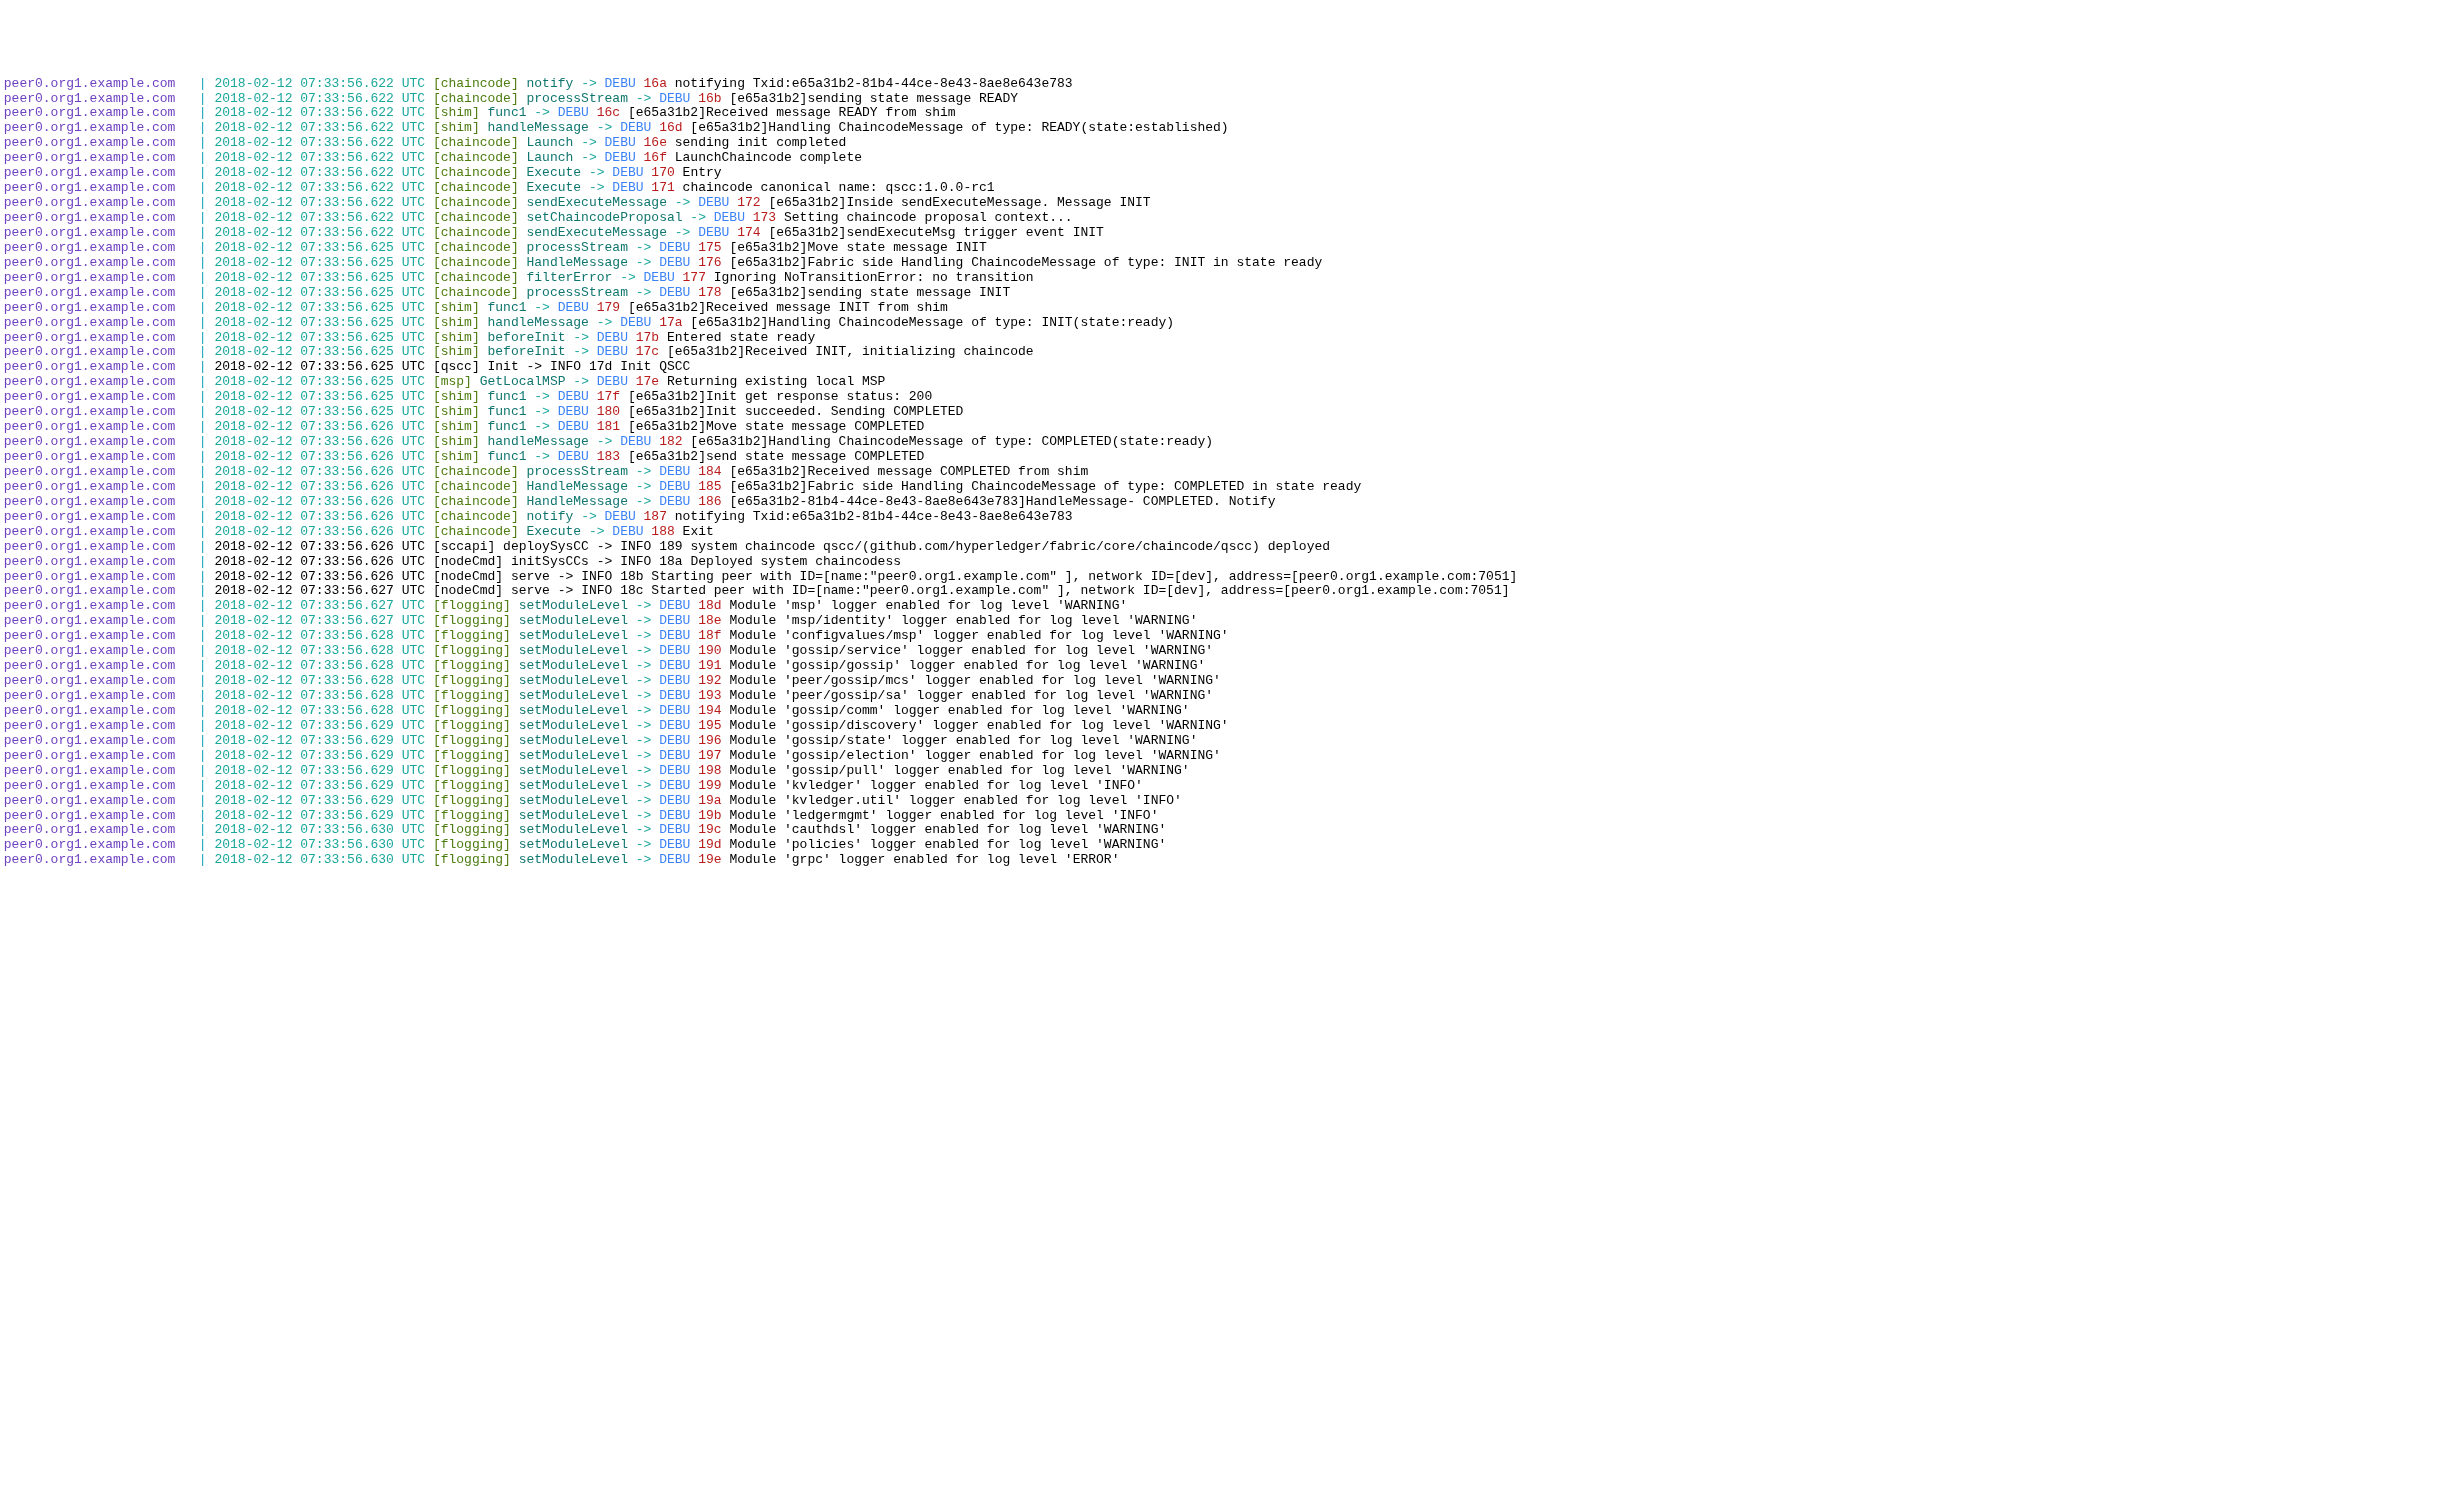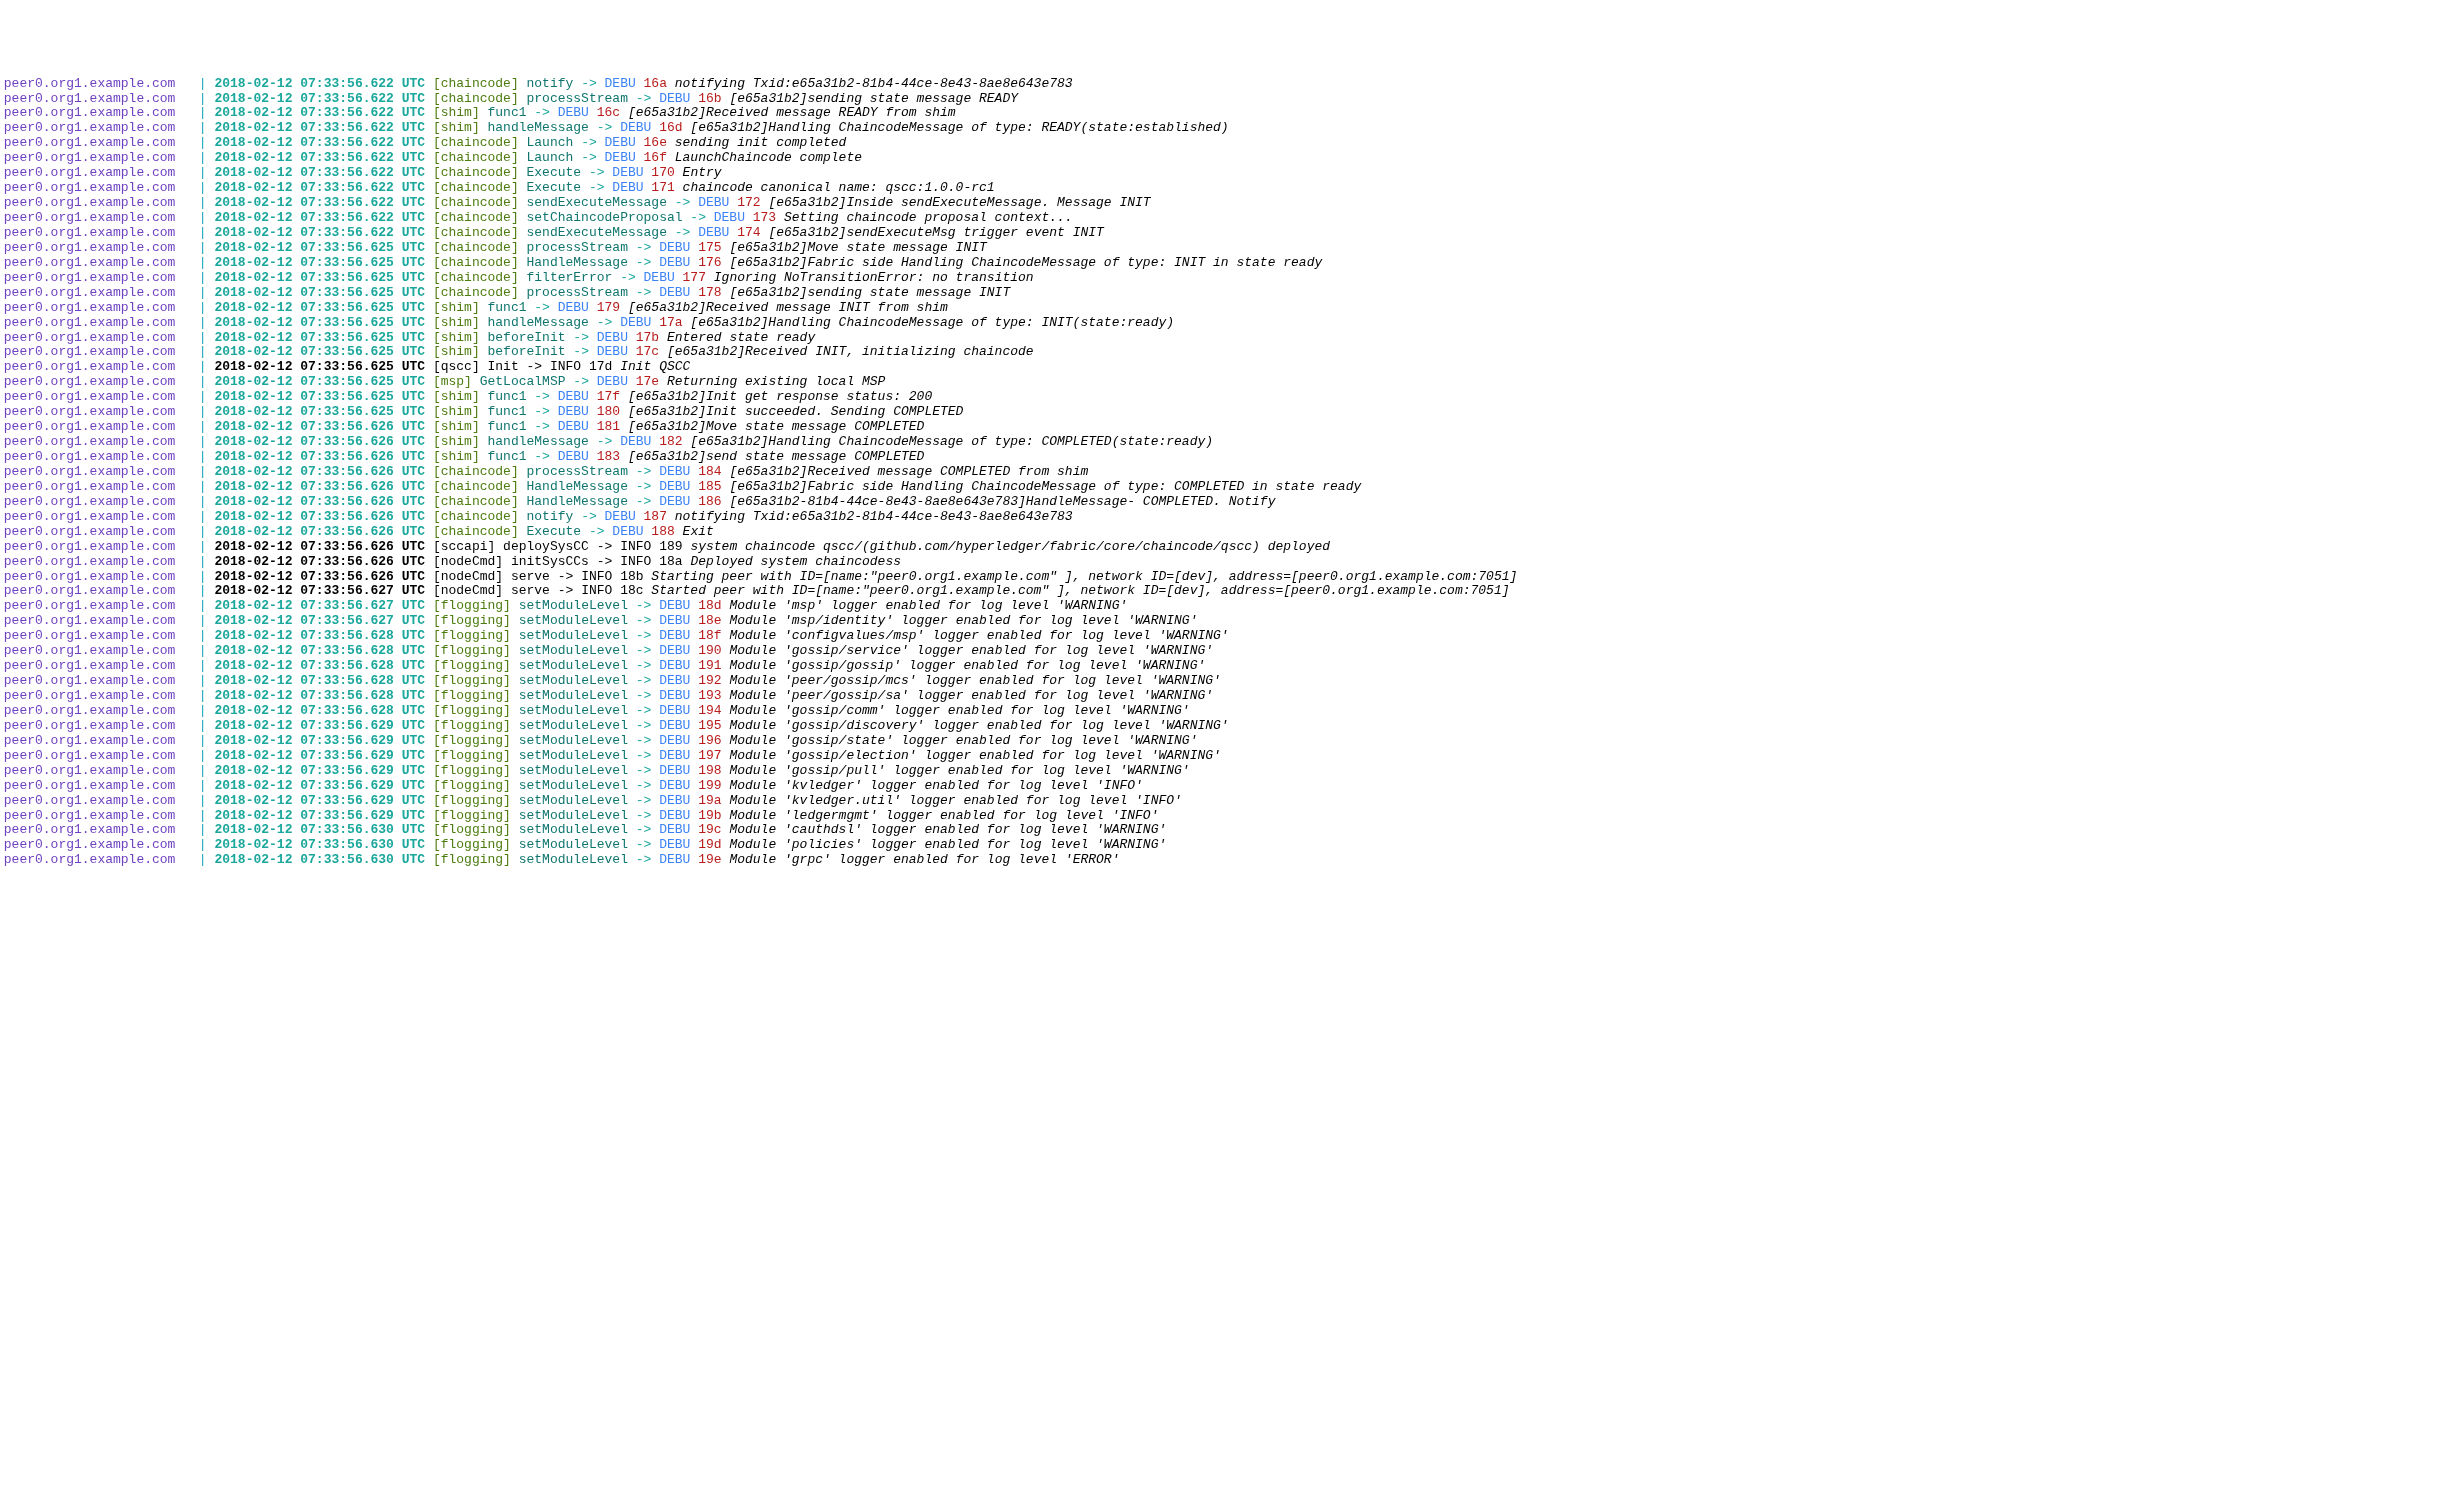--- a/index.html
+++ b/index.html
@@ -11,27 +11,27 @@
     line-height: 1.15;
     color: #000000;
     white-space: pre-wrap;
     word-break: break-all;
   }
   .log-container {
     padding: 1.9px 3.8px;
   }
   .host { color: #6f42c1; font-family: Liberation Mono, monospace; }
   .sep  { color: #17a2b8; }
-  .ts   { color: #1aa79c; font-weight: bold; }
+  .ts   { color: #1aa79c; }
   .mod  { color: #4d7c0f; }
   .fn   { color: #0f766e; }
   .arrow{ color: #1aa79c; }
   .lvl  { color: #3b82f6; }
   .num  { color: #b91c1c; }
-  .msg  { color: #000000; font-style: italic; }
+  .msg  { color: #000000; }
   .info .ts, .info .mod, .info .fn, .info .arrow, .info .lvl, .info .num { color: #000000; }
 </style>
 </head>
 <body>
 
 
 
 <div class="log-container" id="log-container"><div class=""><span class="host">peer0.org1.example.com   </span><span class="sep">| </span><span class="ts">2018-02-12 07:33:56.622 UTC </span><span class="mod">[chaincode] </span><span class="fn">notify </span><span class="arrow">-&gt; </span><span class="lvl">DEBU </span><span class="num">16a </span><span class="msg">notifying Txid:e65a31b2-81b4-44ce-8e43-8ae8e643e783</span></div><div class=""><span class="host">peer0.org1.example.com   </span><span class="sep">| </span><span class="ts">2018-02-12 07:33:56.622 UTC </span><span class="mod">[chaincode] </span><span class="fn">processStream </span><span class="arrow">-&gt; </span><span class="lvl">DEBU </span><span class="num">16b </span><span class="msg">[e65a31b2]sending state message READY</span></div><div class=""><span class="host">peer0.org1.example.com   </span><span class="sep">| </span><span class="ts">2018-02-12 07:33:56.622 UTC </span><span class="mod">[shim] </span><span class="fn">func1 </span><span class="arrow">-&gt; </span><span class="lvl">DEBU </span><span class="num">16c </span><span class="msg">[e65a31b2]Received message READY from shim</span></div><div class=""><span class="host">peer0.org1.example.com   </span><span class="sep">| </span><span class="ts">2018-02-12 07:33:56.622 UTC </span><span class="mod">[shim] </span><span class="fn">handleMessage </span><span class="arrow">-&gt; </span><span class="lvl">DEBU </span><span class="num">16d </span><span class="msg">[e65a31b2]Handling ChaincodeMessage of type: READY(state:established)</span></div><div class=""><span class="host">peer0.org1.example.com   </span><span class="sep">| </span><span class="ts">2018-02-12 07:33:56.622 UTC </span><span class="mod">[chaincode] </span><span class="fn">Launch </span><span class="arrow">-&gt; </span><span class="lvl">DEBU </span><span class="num">16e </span><span class="msg">sending init completed</span></div><div class=""><span class="host">peer0.org1.example.com   </span><span class="sep">| </span><span class="ts">2018-02-12 07:33:56.622 UTC </span><span class="mod">[chaincode] </span><span class="fn">Launch </span><span class="arrow">-&gt; </span><span class="lvl">DEBU </span><span class="num">16f </span><span class="msg">LaunchChaincode complete</span></div><div class=""><span class="host">peer0.org1.example.com   </span><span class="sep">| </span><span class="ts">2018-02-12 07:33:56.622 UTC </span><span class="mod">[chaincode] </span><span class="fn">Execute </span><span class="arrow">-&gt; </span><span class="lvl">DEBU </span><span class="num">170 </span><span class="msg">Entry</span></div><div class=""><span class="host">peer0.org1.example.com   </span><span class="sep">| </span><span class="ts">2018-02-12 07:33:56.622 UTC </span><span class="mod">[chaincode] </span><span class="fn">Execute </span><span class="arrow">-&gt; </span><span class="lvl">DEBU </span><span class="num">171 </span><span class="msg">chaincode canonical name: qscc:1.0.0-rc1</span></div><div class=""><span class="host">peer0.org1.example.com   </span><span class="sep">| </span><span class="ts">2018-02-12 07:33:56.622 UTC </span><span class="mod">[chaincode] </span><span class="fn">sendExecuteMessage </span><span class="arrow">-&gt; </span><span class="lvl">DEBU </span><span class="num">172 </span><span class="msg">[e65a31b2]Inside sendExecuteMessage. Message INIT</span></div><div class=""><span class="host">peer0.org1.example.com   </span><span class="sep">| </span><span class="ts">2018-02-12 07:33:56.622 UTC </span><span class="mod">[chaincode] </span><span class="fn">setChaincodeProposal </span><span class="arrow">-&gt; </span><span class="lvl">DEBU </span><span class="num">173 </span><span class="msg">Setting chaincode proposal context...</span></div><div class=""><span class="host">peer0.org1.example.com   </span><span class="sep">| </span><span class="ts">2018-02-12 07:33:56.622 UTC </span><span class="mod">[chaincode] </span><span class="fn">sendExecuteMessage </span><span class="arrow">-&gt; </span><span class="lvl">DEBU </span><span class="num">174 </span><span class="msg">[e65a31b2]sendExecuteMsg trigger event INIT</span></div><div class=""><span class="host">peer0.org1.example.com   </span><span class="sep">| </span><span class="ts">2018-02-12 07:33:56.625 UTC </span><span class="mod">[chaincode] </span><span class="fn">processStream </span><span class="arrow">-&gt; </span><span class="lvl">DEBU </span><span class="num">175 </span><span class="msg">[e65a31b2]Move state message INIT</span></div><div class=""><span class="host">peer0.org1.example.com   </span><span class="sep">| </span><span class="ts">2018-02-12 07:33:56.625 UTC </span><span class="mod">[chaincode] </span><span class="fn">HandleMessage </span><span class="arrow">-&gt; </span><span class="lvl">DEBU </span><span class="num">176 </span><span class="msg">[e65a31b2]Fabric side Handling ChaincodeMessage of type: INIT in state ready</span></div><div class=""><span class="host">peer0.org1.example.com   </span><span class="sep">| </span><span class="ts">2018-02-12 07:33:56.625 UTC </span><span class="mod">[chaincode] </span><span class="fn">filterError </span><span class="arrow">-&gt; </span><span class="lvl">DEBU </span><span class="num">177 </span><span class="msg">Ignoring NoTransitionError: no transition</span></div><div class=""><span class="host">peer0.org1.example.com   </span><span class="sep">| </span><span class="ts">2018-02-12 07:33:56.625 UTC </span><span class="mod">[chaincode] </span><span class="fn">processStream </span><span class="arrow">-&gt; </span><span class="lvl">DEBU </span><span class="num">178 </span><span class="msg">[e65a31b2]sending state message INIT</span></div><div class=""><span class="host">peer0.org1.example.com   </span><span class="sep">| </span><span class="ts">2018-02-12 07:33:56.625 UTC </span><span class="mod">[shim] </span><span class="fn">func1 </span><span class="arrow">-&gt; </span><span class="lvl">DEBU </span><span class="num">179 </span><span class="msg">[e65a31b2]Received message INIT from shim</span></div><div class=""><span class="host">peer0.org1.example.com   </span><span class="sep">| </span><span class="ts">2018-02-12 07:33:56.625 UTC </span><span class="mod">[shim] </span><span class="fn">handleMessage </span><span class="arrow">-&gt; </span><span class="lvl">DEBU </span><span class="num">17a </span><span class="msg">[e65a31b2]Handling ChaincodeMessage of type: INIT(state:ready)</span></div><div class=""><span class="host">peer0.org1.example.com   </span><span class="sep">| </span><span class="ts">2018-02-12 07:33:56.625 UTC </span><span class="mod">[shim] </span><span class="fn">beforeInit </span><span class="arrow">-&gt; </span><span class="lvl">DEBU </span><span class="num">17b </span><span class="msg">Entered state ready</span></div><div class=""><span class="host">peer0.org1.example.com   </span><span class="sep">| </span><span class="ts">2018-02-12 07:33:56.625 UTC </span><span class="mod">[shim] </span><span class="fn">beforeInit </span><span class="arrow">-&gt; </span><span class="lvl">DEBU </span><span class="num">17c </span><span class="msg">[e65a31b2]Received INIT, initializing chaincode</span></div><div class="info"><span class="host">peer0.org1.example.com   </span><span class="sep">| </span><span class="ts">2018-02-12 07:33:56.625 UTC </span><span class="mod">[qscc] </span><span class="fn">Init </span><span class="arrow">-&gt; </span><span class="lvl">INFO </span><span class="num">17d </span><span class="msg">Init QSCC</span></div><div class=""><span class="host">peer0.org1.example.com   </span><span class="sep">| </span><span class="ts">2018-02-12 07:33:56.625 UTC </span><span class="mod">[msp] </span><span class="fn">GetLocalMSP </span><span class="arrow">-&gt; </span><span class="lvl">DEBU </span><span class="num">17e </span><span class="msg">Returning existing local MSP</span></div><div class=""><span class="host">peer0.org1.example.com   </span><span class="sep">| </span><span class="ts">2018-02-12 07:33:56.625 UTC </span><span class="mod">[shim] </span><span class="fn">func1 </span><span class="arrow">-&gt; </span><span class="lvl">DEBU </span><span class="num">17f </span><span class="msg">[e65a31b2]Init get response status: 200</span></div><div class=""><span class="host">peer0.org1.example.com   </span><span class="sep">| </span><span class="ts">2018-02-12 07:33:56.625 UTC </span><span class="mod">[shim] </span><span class="fn">func1 </span><span class="arrow">-&gt; </span><span class="lvl">DEBU </span><span class="num">180 </span><span class="msg">[e65a31b2]Init succeeded. Sending COMPLETED</span></div><div class=""><span class="host">peer0.org1.example.com   </span><span class="sep">| </span><span class="ts">2018-02-12 07:33:56.626 UTC </span><span class="mod">[shim] </span><span class="fn">func1 </span><span class="arrow">-&gt; </span><span class="lvl">DEBU </span><span class="num">181 </span><span class="msg">[e65a31b2]Move state message COMPLETED</span></div><div class=""><span class="host">peer0.org1.example.com   </span><span class="sep">| </span><span class="ts">2018-02-12 07:33:56.626 UTC </span><span class="mod">[shim] </span><span class="fn">handleMessage </span><span class="arrow">-&gt; </span><span class="lvl">DEBU </span><span class="num">182 </span><span class="msg">[e65a31b2]Handling ChaincodeMessage of type: COMPLETED(state:ready)</span></div><div class=""><span class="host">peer0.org1.example.com   </span><span class="sep">| </span><span class="ts">2018-02-12 07:33:56.626 UTC </span><span class="mod">[shim] </span><span class="fn">func1 </span><span class="arrow">-&gt; </span><span class="lvl">DEBU </span><span class="num">183 </span><span class="msg">[e65a31b2]send state message COMPLETED</span></div><div class=""><span class="host">peer0.org1.example.com   </span><span class="sep">| </span><span class="ts">2018-02-12 07:33:56.626 UTC </span><span class="mod">[chaincode] </span><span class="fn">processStream </span><span class="arrow">-&gt; </span><span class="lvl">DEBU </span><span class="num">184 </span><span class="msg">[e65a31b2]Received message COMPLETED from shim</span></div><div class=""><span class="host">peer0.org1.example.com   </span><span class="sep">| </span><span class="ts">2018-02-12 07:33:56.626 UTC </span><span class="mod">[chaincode] </span><span class="fn">HandleMessage </span><span class="arrow">-&gt; </span><span class="lvl">DEBU </span><span class="num">185 </span><span class="msg">[e65a31b2]Fabric side Handling ChaincodeMessage of type: COMPLETED in state ready</span></div><div class=""><span class="host">peer0.org1.example.com   </span><span class="sep">| </span><span class="ts">2018-02-12 07:33:56.626 UTC </span><span class="mod">[chaincode] </span><span class="fn">HandleMessage </span><span class="arrow">-&gt; </span><span class="lvl">DEBU </span><span class="num">186 </span><span class="msg">[e65a31b2-81b4-44ce-8e43-8ae8e643e783]HandleMessage- COMPLETED. Notify</span></div><div class=""><span class="host">peer0.org1.example.com   </span><span class="sep">| </span><span class="ts">2018-02-12 07:33:56.626 UTC </span><span class="mod">[chaincode] </span><span class="fn">notify </span><span class="arrow">-&gt; </span><span class="lvl">DEBU </span><span class="num">187 </span><span class="msg">notifying Txid:e65a31b2-81b4-44ce-8e43-8ae8e643e783</span></div><div class=""><span class="host">peer0.org1.example.com   </span><span class="sep">| </span><span class="ts">2018-02-12 07:33:56.626 UTC </span><span class="mod">[chaincode] </span><span class="fn">Execute </span><span class="arrow">-&gt; </span><span class="lvl">DEBU </span><span class="num">188 </span><span class="msg">Exit</span></div><div class="info"><span class="host">peer0.org1.example.com   </span><span class="sep">| </span><span class="ts">2018-02-12 07:33:56.626 UTC </span><span class="mod">[sccapi] </span><span class="fn">deploySysCC </span><span class="arrow">-&gt; </span><span class="lvl">INFO </span><span class="num">189 </span><span class="msg">system chaincode qscc/(github.com/hyperledger/fabric/core/chaincode/qscc) deployed</span></div><div class="info"><span class="host">peer0.org1.example.com   </span><span class="sep">| </span><span class="ts">2018-02-12 07:33:56.626 UTC </span><span class="mod">[nodeCmd] </span><span class="fn">initSysCCs </span><span class="arrow">-&gt; </span><span class="lvl">INFO </span><span class="num">18a </span><span class="msg">Deployed system chaincodess</span></div><div class="info"><span class="host">peer0.org1.example.com   </span><span class="sep">| </span><span class="ts">2018-02-12 07:33:56.626 UTC </span><span class="mod">[nodeCmd] </span><span class="fn">serve </span><span class="arrow">-&gt; </span><span class="lvl">INFO </span><span class="num">18b </span><span class="msg">Starting peer with ID=[name:"peer0.org1.example.com" ], network ID=[dev], address=[peer0.org1.example.com:7051]</span></div><div class="info"><span class="host">peer0.org1.example.com   </span><span class="sep">| </span><span class="ts">2018-02-12 07:33:56.627 UTC </span><span class="mod">[nodeCmd] </span><span class="fn">serve </span><span class="arrow">-&gt; </span><span class="lvl">INFO </span><span class="num">18c </span><span class="msg">Started peer with ID=[name:"peer0.org1.example.com" ], network ID=[dev], address=[peer0.org1.example.com:7051]</span></div><div class=""><span class="host">peer0.org1.example.com   </span><span class="sep">| </span><span class="ts">2018-02-12 07:33:56.627 UTC </span><span class="mod">[flogging] </span><span class="fn">setModuleLevel </span><span class="arrow">-&gt; </span><span class="lvl">DEBU </span><span class="num">18d </span><span class="msg">Module 'msp' logger enabled for log level 'WARNING'</span></div><div class=""><span class="host">peer0.org1.example.com   </span><span class="sep">| </span><span class="ts">2018-02-12 07:33:56.627 UTC </span><span class="mod">[flogging] </span><span class="fn">setModuleLevel </span><span class="arrow">-&gt; </span><span class="lvl">DEBU </span><span class="num">18e </span><span class="msg">Module 'msp/identity' logger enabled for log level 'WARNING'</span></div><div class=""><span class="host">peer0.org1.example.com   </span><span class="sep">| </span><span class="ts">2018-02-12 07:33:56.628 UTC </span><span class="mod">[flogging] </span><span class="fn">setModuleLevel </span><span class="arrow">-&gt; </span><span class="lvl">DEBU </span><span class="num">18f </span><span class="msg">Module 'configvalues/msp' logger enabled for log level 'WARNING'</span></div><div class=""><span class="host">peer0.org1.example.com   </span><span class="sep">| </span><span class="ts">2018-02-12 07:33:56.628 UTC </span><span class="mod">[flogging] </span><span class="fn">setModuleLevel </span><span class="arrow">-&gt; </span><span class="lvl">DEBU </span><span class="num">190 </span><span class="msg">Module 'gossip/service' logger enabled for log level 'WARNING'</span></div><div class=""><span class="host">peer0.org1.example.com   </span><span class="sep">| </span><span class="ts">2018-02-12 07:33:56.628 UTC </span><span class="mod">[flogging] </span><span class="fn">setModuleLevel </span><span class="arrow">-&gt; </span><span class="lvl">DEBU </span><span class="num">191 </span><span class="msg">Module 'gossip/gossip' logger enabled for log level 'WARNING'</span></div><div class=""><span class="host">peer0.org1.example.com   </span><span class="sep">| </span><span class="ts">2018-02-12 07:33:56.628 UTC </span><span class="mod">[flogging] </span><span class="fn">setModuleLevel </span><span class="arrow">-&gt; </span><span class="lvl">DEBU </span><span class="num">192 </span><span class="msg">Module 'peer/gossip/mcs' logger enabled for log level 'WARNING'</span></div><div class=""><span class="host">peer0.org1.example.com   </span><span class="sep">| </span><span class="ts">2018-02-12 07:33:56.628 UTC </span><span class="mod">[flogging] </span><span class="fn">setModuleLevel </span><span class="arrow">-&gt; </span><span class="lvl">DEBU </span><span class="num">193 </span><span class="msg">Module 'peer/gossip/sa' logger enabled for log level 'WARNING'</span></div><div class=""><span class="host">peer0.org1.example.com   </span><span class="sep">| </span><span class="ts">2018-02-12 07:33:56.628 UTC </span><span class="mod">[flogging] </span><span class="fn">setModuleLevel </span><span class="arrow">-&gt; </span><span class="lvl">DEBU </span><span class="num">194 </span><span class="msg">Module 'gossip/comm' logger enabled for log level 'WARNING'</span></div><div class=""><span class="host">peer0.org1.example.com   </span><span class="sep">| </span><span class="ts">2018-02-12 07:33:56.629 UTC </span><span class="mod">[flogging] </span><span class="fn">setModuleLevel </span><span class="arrow">-&gt; </span><span class="lvl">DEBU </span><span class="num">195 </span><span class="msg">Module 'gossip/discovery' logger enabled for log level 'WARNING'</span></div><div class=""><span class="host">peer0.org1.example.com   </span><span class="sep">| </span><span class="ts">2018-02-12 07:33:56.629 UTC </span><span class="mod">[flogging] </span><span class="fn">setModuleLevel </span><span class="arrow">-&gt; </span><span class="lvl">DEBU </span><span class="num">196 </span><span class="msg">Module 'gossip/state' logger enabled for log level 'WARNING'</span></div><div class=""><span class="host">peer0.org1.example.com   </span><span class="sep">| </span><span class="ts">2018-02-12 07:33:56.629 UTC </span><span class="mod">[flogging] </span><span class="fn">setModuleLevel </span><span class="arrow">-&gt; </span><span class="lvl">DEBU </span><span class="num">197 </span><span class="msg">Module 'gossip/election' logger enabled for log level 'WARNING'</span></div><div class=""><span class="host">peer0.org1.example.com   </span><span class="sep">| </span><span class="ts">2018-02-12 07:33:56.629 UTC </span><span class="mod">[flogging] </span><span class="fn">setModuleLevel </span><span class="arrow">-&gt; </span><span class="lvl">DEBU </span><span class="num">198 </span><span class="msg">Module 'gossip/pull' logger enabled for log level 'WARNING'</span></div><div class=""><span class="host">peer0.org1.example.com   </span><span class="sep">| </span><span class="ts">2018-02-12 07:33:56.629 UTC </span><span class="mod">[flogging] </span><span class="fn">setModuleLevel </span><span class="arrow">-&gt; </span><span class="lvl">DEBU </span><span class="num">199 </span><span class="msg">Module 'kvledger' logger enabled for log level 'INFO'</span></div><div class=""><span class="host">peer0.org1.example.com   </span><span class="sep">| </span><span class="ts">2018-02-12 07:33:56.629 UTC </span><span class="mod">[flogging] </span><span class="fn">setModuleLevel </span><span class="arrow">-&gt; </span><span class="lvl">DEBU </span><span class="num">19a </span><span class="msg">Module 'kvledger.util' logger enabled for log level 'INFO'</span></div><div class=""><span class="host">peer0.org1.example.com   </span><span class="sep">| </span><span class="ts">2018-02-12 07:33:56.629 UTC </span><span class="mod">[flogging] </span><span class="fn">setModuleLevel </span><span class="arrow">-&gt; </span><span class="lvl">DEBU </span><span class="num">19b </span><span class="msg">Module 'ledgermgmt' logger enabled for log level 'INFO'</span></div><div class=""><span class="host">peer0.org1.example.com   </span><span class="sep">| </span><span class="ts">2018-02-12 07:33:56.630 UTC </span><span class="mod">[flogging] </span><span class="fn">setModuleLevel </span><span class="arrow">-&gt; </span><span class="lvl">DEBU </span><span class="num">19c </span><span class="msg">Module 'cauthdsl' logger enabled for log level 'WARNING'</span></div><div class=""><span class="host">peer0.org1.example.com   </span><span class="sep">| </span><span class="ts">2018-02-12 07:33:56.630 UTC </span><span class="mod">[flogging] </span><span class="fn">setModuleLevel </span><span class="arrow">-&gt; </span><span class="lvl">DEBU </span><span class="num">19d </span><span class="msg">Module 'policies' logger enabled for log level 'WARNING'</span></div><div class=""><span class="host">peer0.org1.example.com   </span><span class="sep">| </span><span class="ts">2018-02-12 07:33:56.630 UTC </span><span class="mod">[flogging] </span><span class="fn">setModuleLevel </span><span class="arrow">-&gt; </span><span class="lvl">DEBU </span><span class="num">19e </span><span class="msg">Module 'grpc' logger enabled for log level 'ERROR'</span></div></div>
 
 

